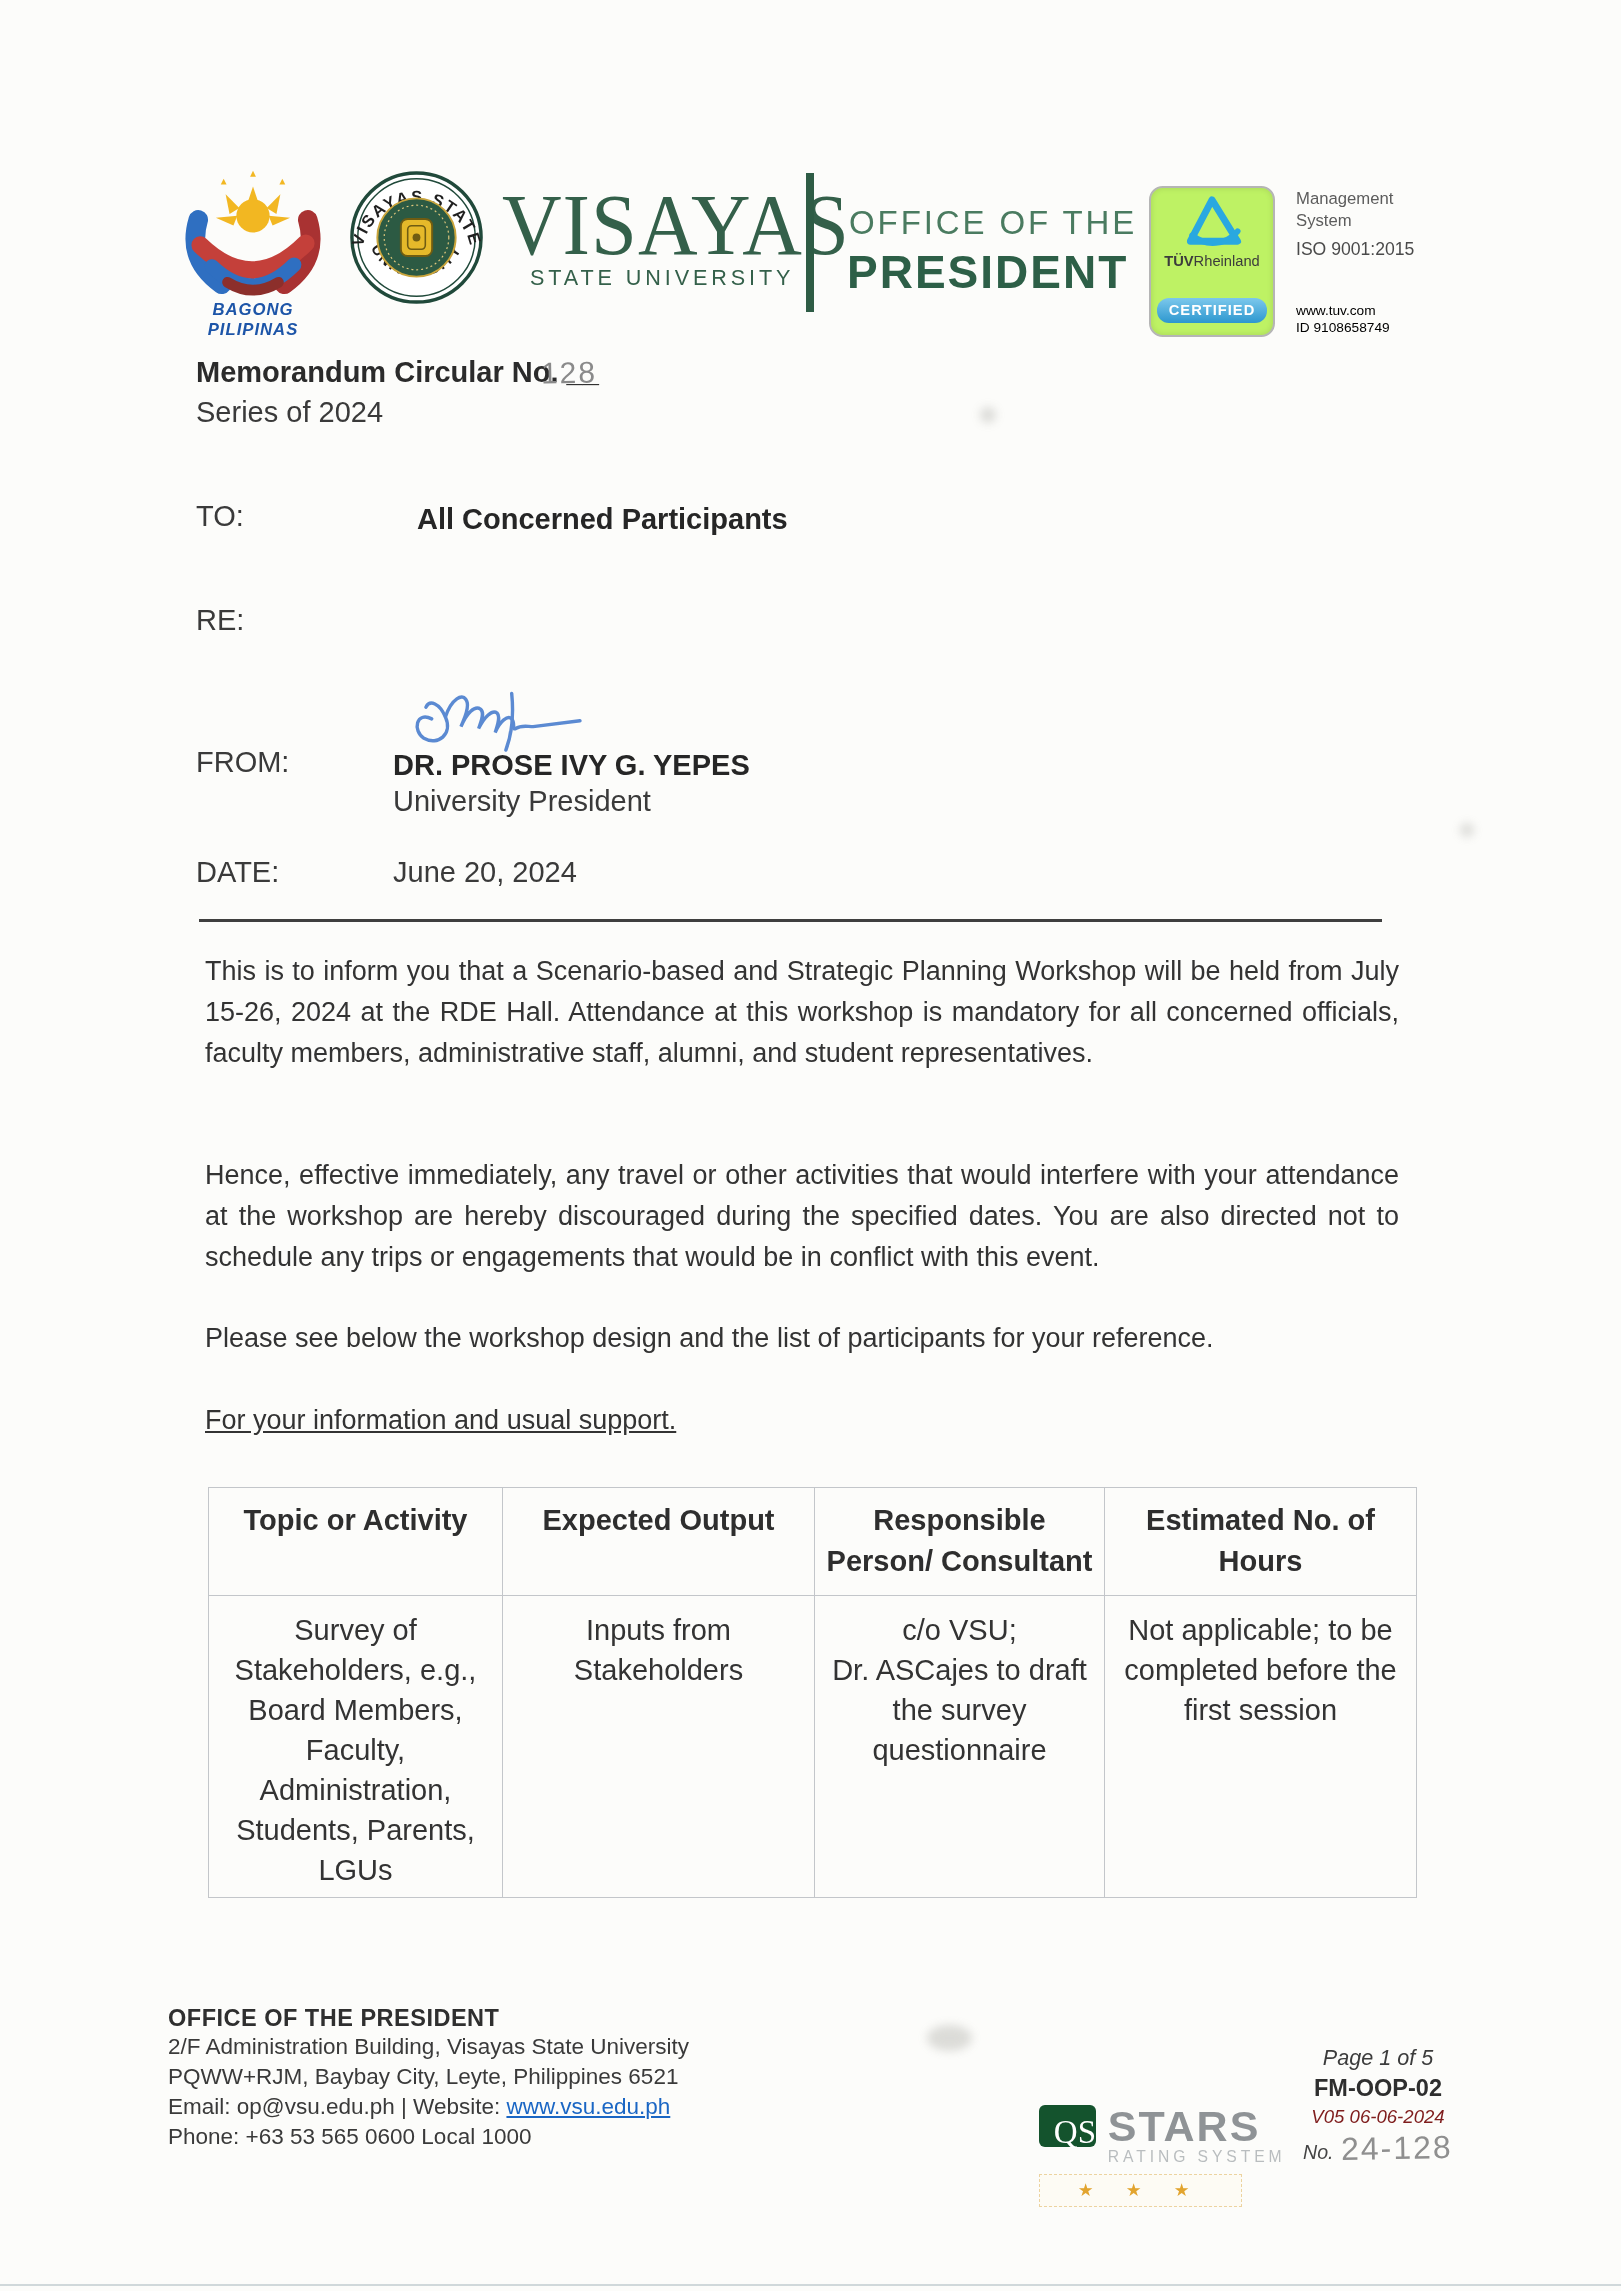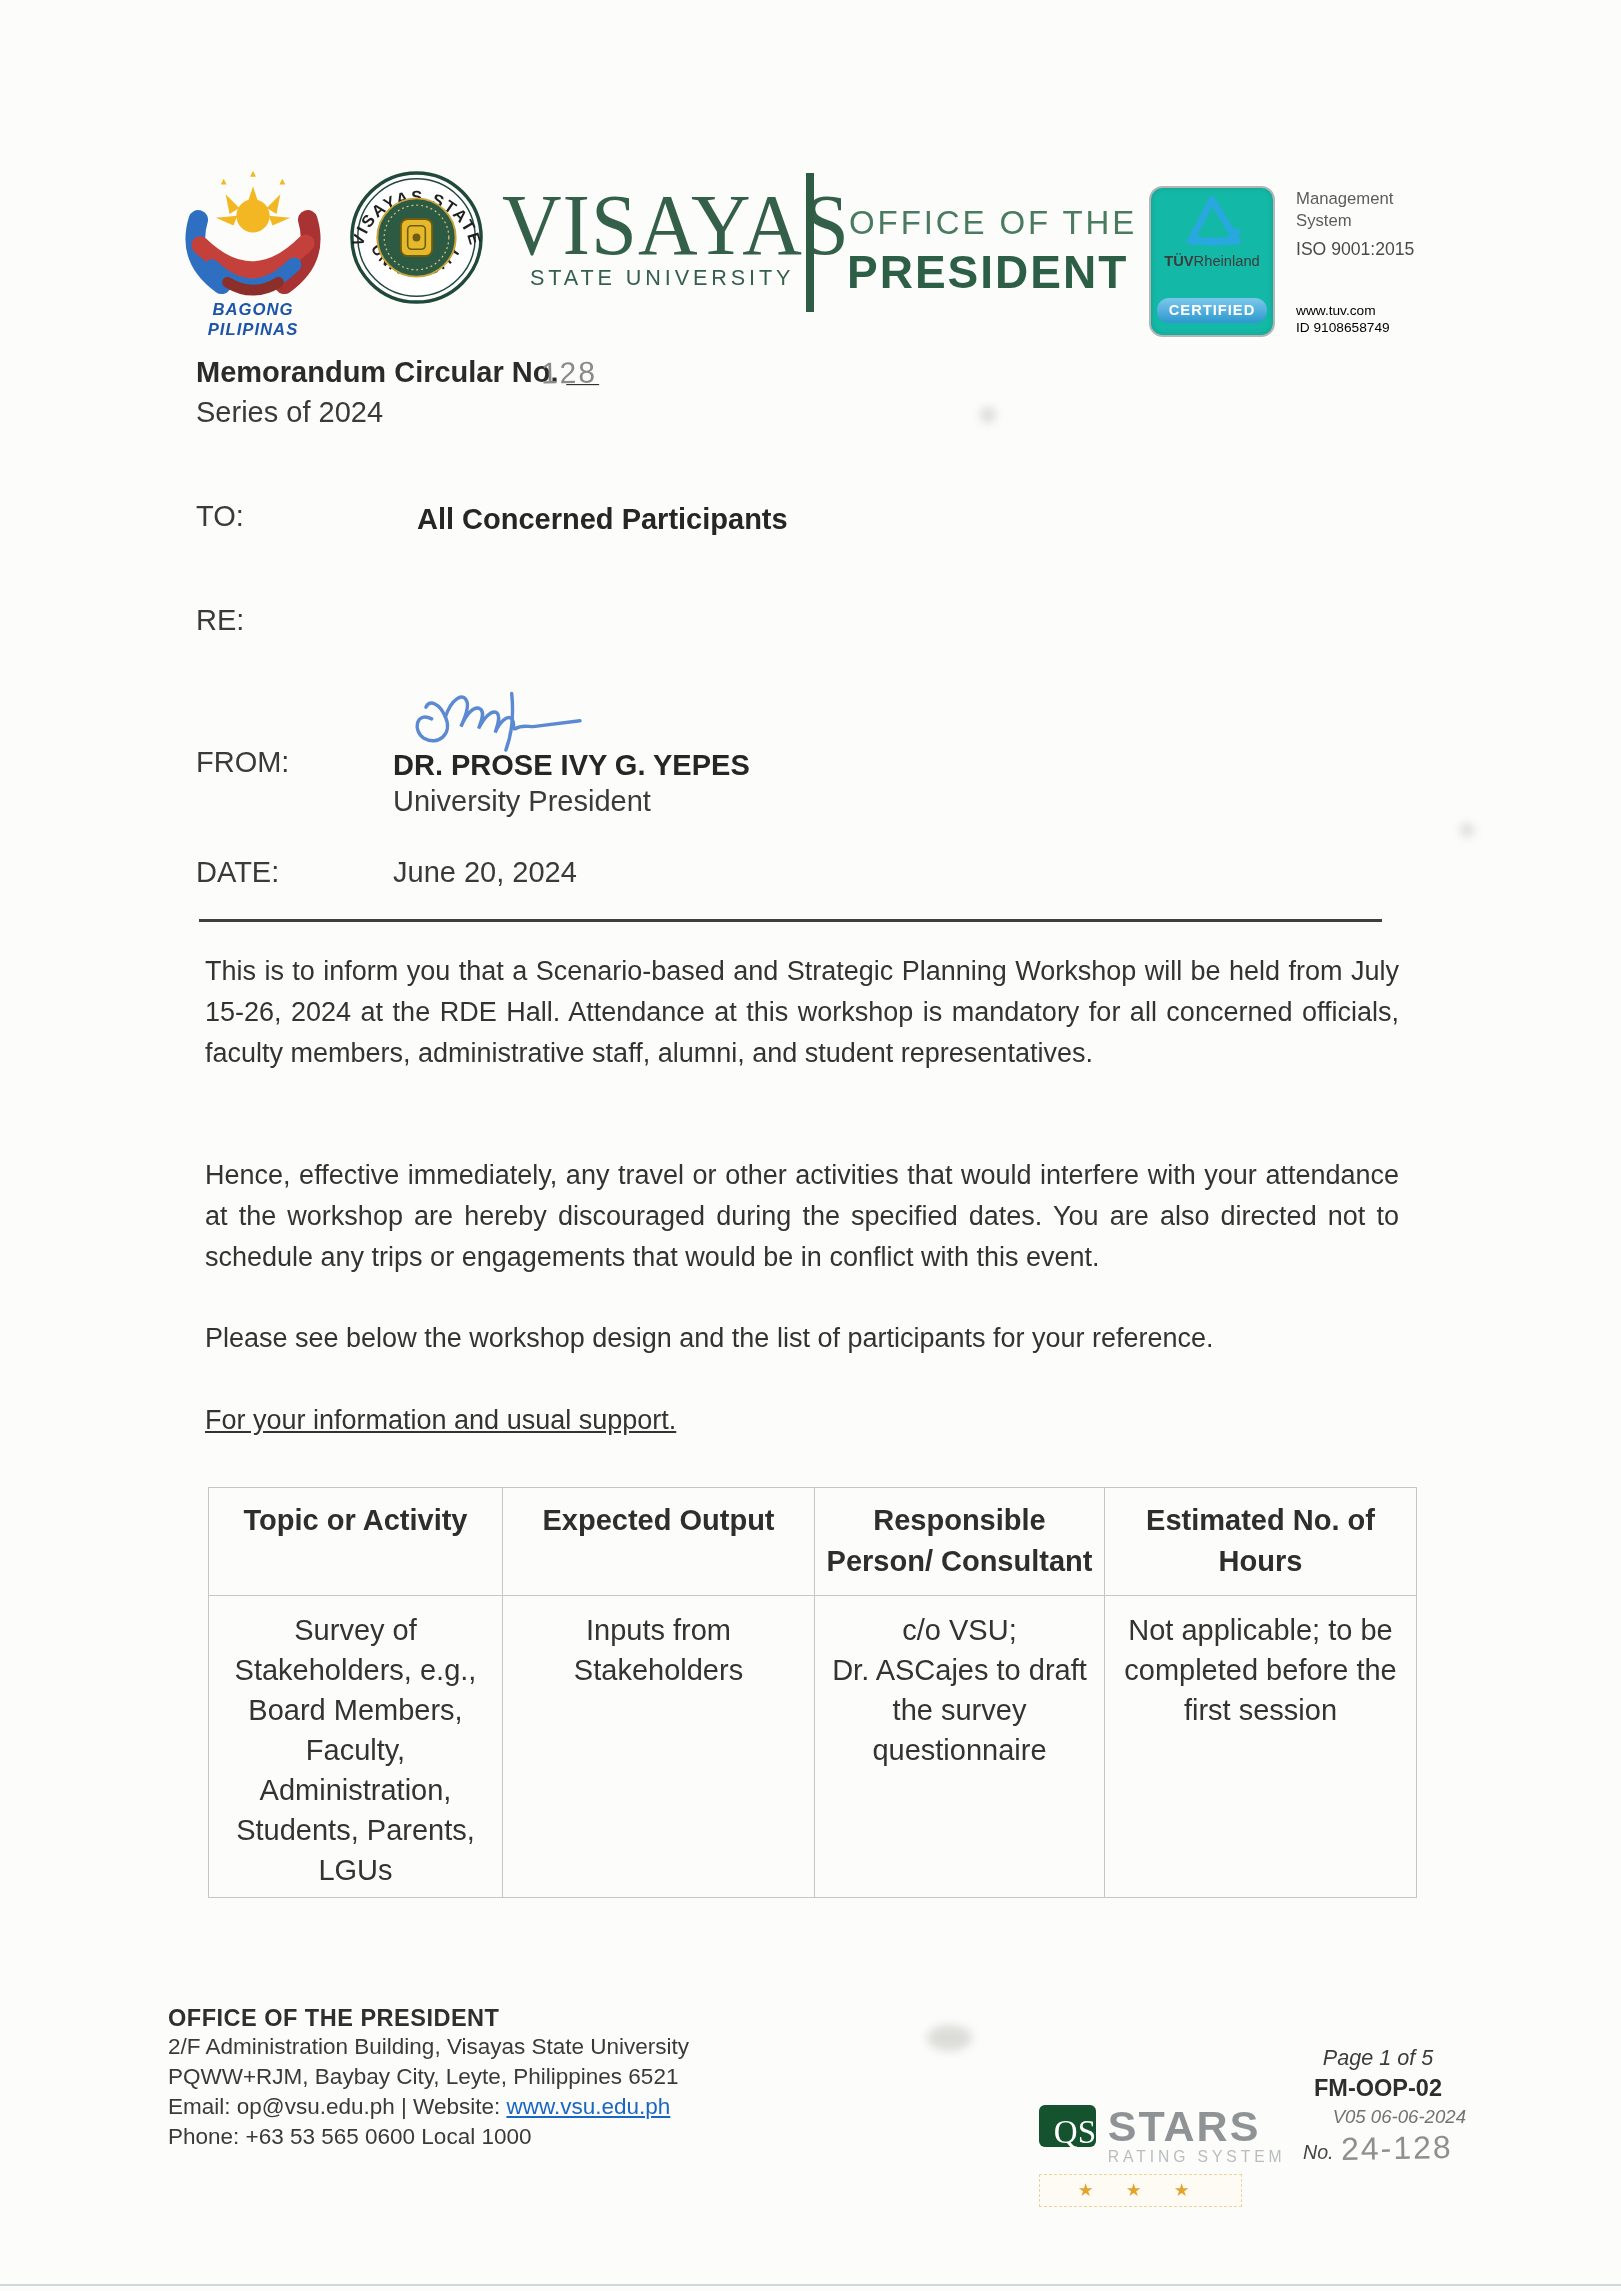--- a/index.html
+++ b/index.html
@@ -10,21 +10,21 @@
   }
   .abs{position:absolute;}
 
   
   .bp-label{font-size:16.7px;font-weight:bold;font-style:italic;color:#1d55a8;letter-spacing:1px;text-align:center;width:176px;}
   .wordmark{font-family:"Liberation Serif", serif;color:#34604a;font-size:86px;line-height:86px;letter-spacing:1px;transform:scaleX(.96);transform-origin:left top;white-space:nowrap;}
   .wordmark-sub{color:#34604a;font-size:21.6px;letter-spacing:3.9px;white-space:nowrap;}
   .hdr-divider{width:7.8px;height:139px;background:#2e5c45;}
   .office1{font-size:33px;letter-spacing:2.9px;color:#4a7b60;white-space:nowrap;}
   .office2{font-size:46px;font-weight:bold;letter-spacing:2px;color:#2d5f47;white-space:nowrap;}
-  .tuv-badge{width:122px;height:147px;border:2px solid #b5b5b5;border-radius:13.7px;background:#14b8a6;box-shadow:inset 0 0 5.9px rgba(0,0,0,.12);}
+  .tuv-badge{width:122px;height:147px;border:2px solid #b5b5b5;border-radius:13.7px;background:#bef264;box-shadow:inset 0 0 5.9px rgba(0,0,0,.12);}
   .tuv-name{position:absolute;left:0;right:0;top:65px;text-align:center;font-size:14.7px;color:#3c3c3c;white-space:nowrap;}
   .tuv-name b{font-weight:bold;}
   .tuv-band{position:absolute;left:5.9px;right:5.9px;bottom:11.8px;height:25.5px;border-radius:12px;
     background:linear-gradient(#7cc8ec,#2d97cf);color:#fff;font-size:14.7px;font-weight:bold;
     text-align:center;line-height:25.5px;letter-spacing:1px;}
   .tuv-side{font-size:16.7px;color:#5c5c5c;line-height:21.6px;}
   .tuv-side .iso{margin-top:7.8px;font-size:17.6px;color:#4a4a4a;}
   .tuv-side .small{margin-top:41px;font-size:13.7px;color:#000000;line-height:17.6px;}
 
   
@@ -51,21 +51,21 @@
   .foot-link{color:#1a66c4;text-decoration:underline;}
   .qs-box{width:57px;height:42px;background:#14532d;border-radius:5.9px;color:#fff;
     font-family:"Liberation Serif", serif;font-size:33px;text-align:right;line-height:55px;}
   .qs-stars-word{font-size:43px;font-weight:bold;color:#8f9396;letter-spacing:2px;line-height:43px;}
   .qs-rating{font-size:15.7px;color:#b9bdbf;letter-spacing:3.9px;}
   .qs-starbox{width:201px;height:31px;border:1px dashed #ecd3a0;background:#fdfbf4;
     text-align:center;color:#e2a42e;font-size:17.6px;letter-spacing:13.7px;line-height:31px;}
   .rblock{left:1290px;width:176px;text-align:center;}
   .r-page{font-size:21.6px;font-style:italic;color:#3c3c3c;}
   .r-form{font-size:23.5px;font-weight:bold;color:#2e2e2e;margin-top:3.9px;}
-  .r-ver{font-size:18.6px;font-style:italic;color:#737373;margin-top:3.9px;text-align:right;}
+  .r-ver{font-size:18.6px;font-style:italic;color:#7f1d1d;margin-top:3.9px;}
   .r-no{margin-top:2px;display:flex;justify-content:center;align-items:baseline;gap:7.8px;}
   .r-no-label{font-size:19.6px;font-style:italic;color:#444;}
   .r-no-value{font-size:32px;color:#8f8f8f;letter-spacing:2px;transform:rotate(-1deg);}
 
   .smudge{border-radius:50%;filter:blur(4.9px);opacity:.28;background:#8a8a82;}
   .scan-edge{left:0;right:0;top:2284px;height:2px;background:#b9c4c9;opacity:.65;}
 </style>
 </head>
 <body>
 

